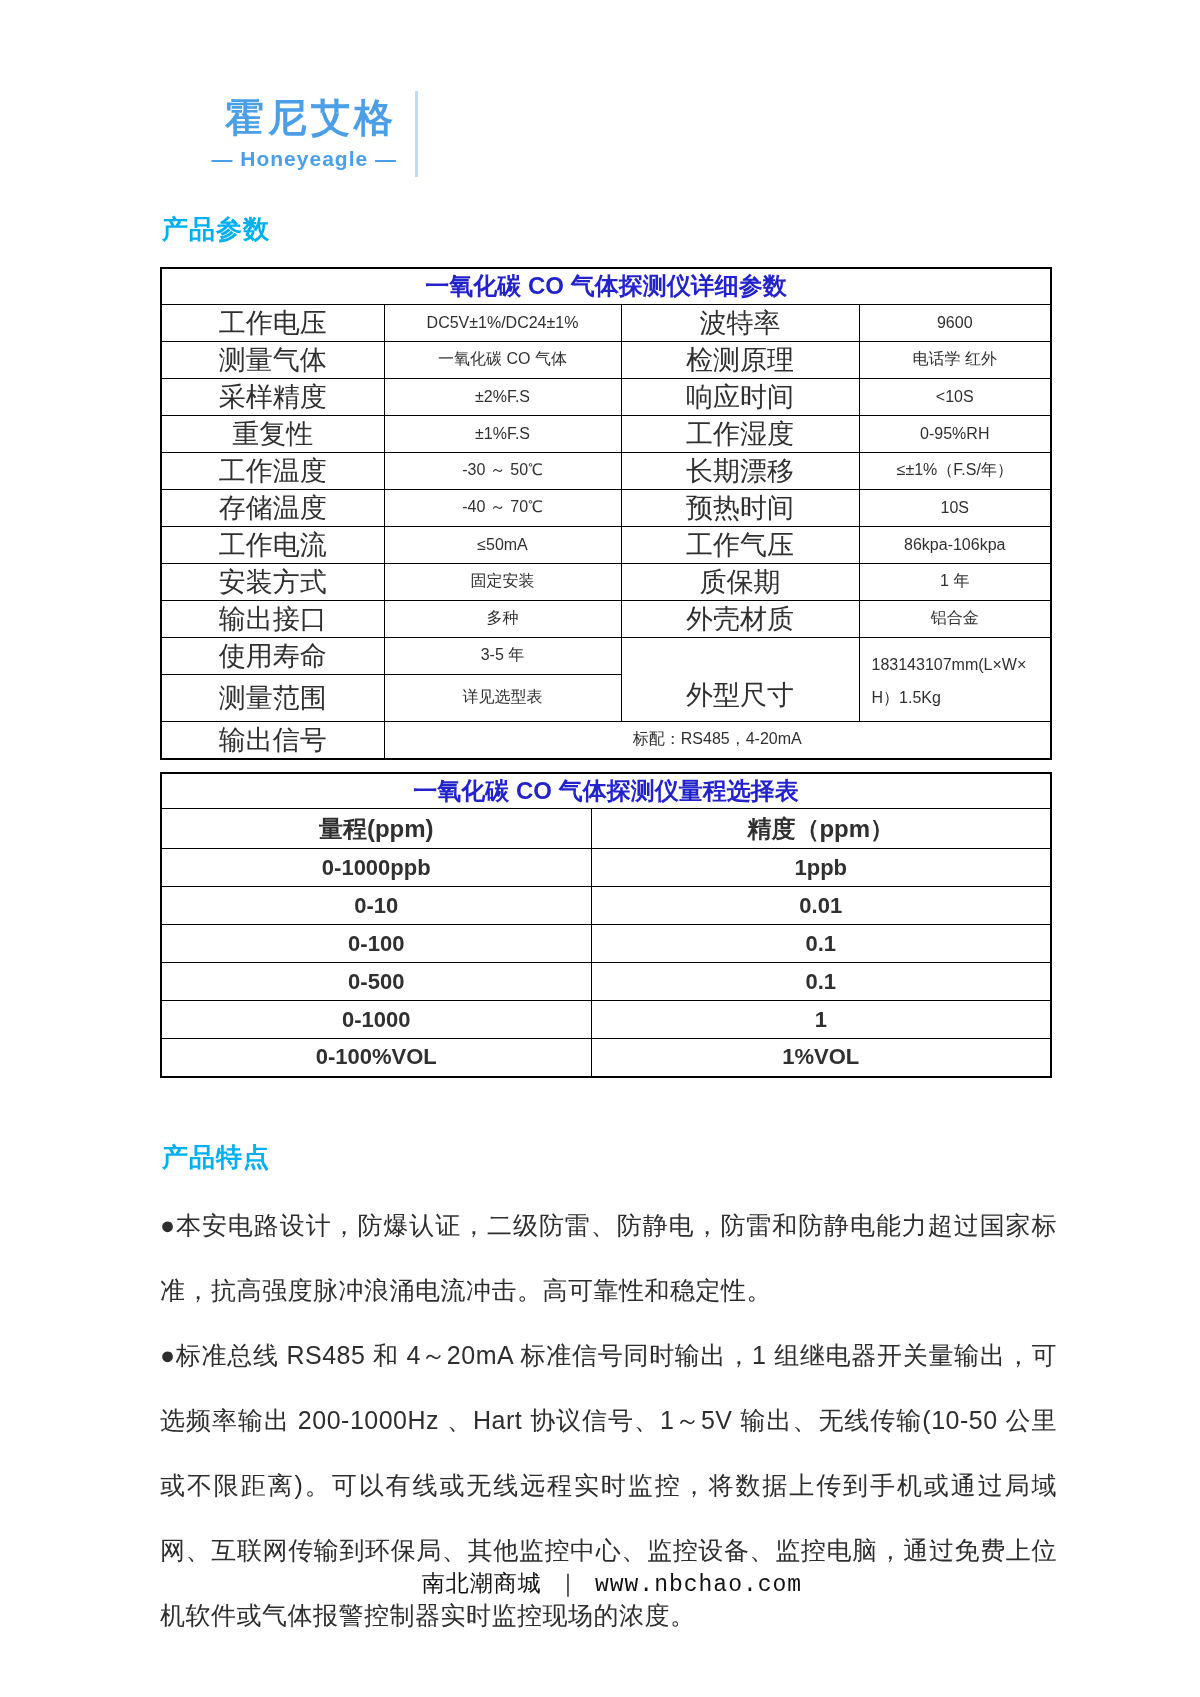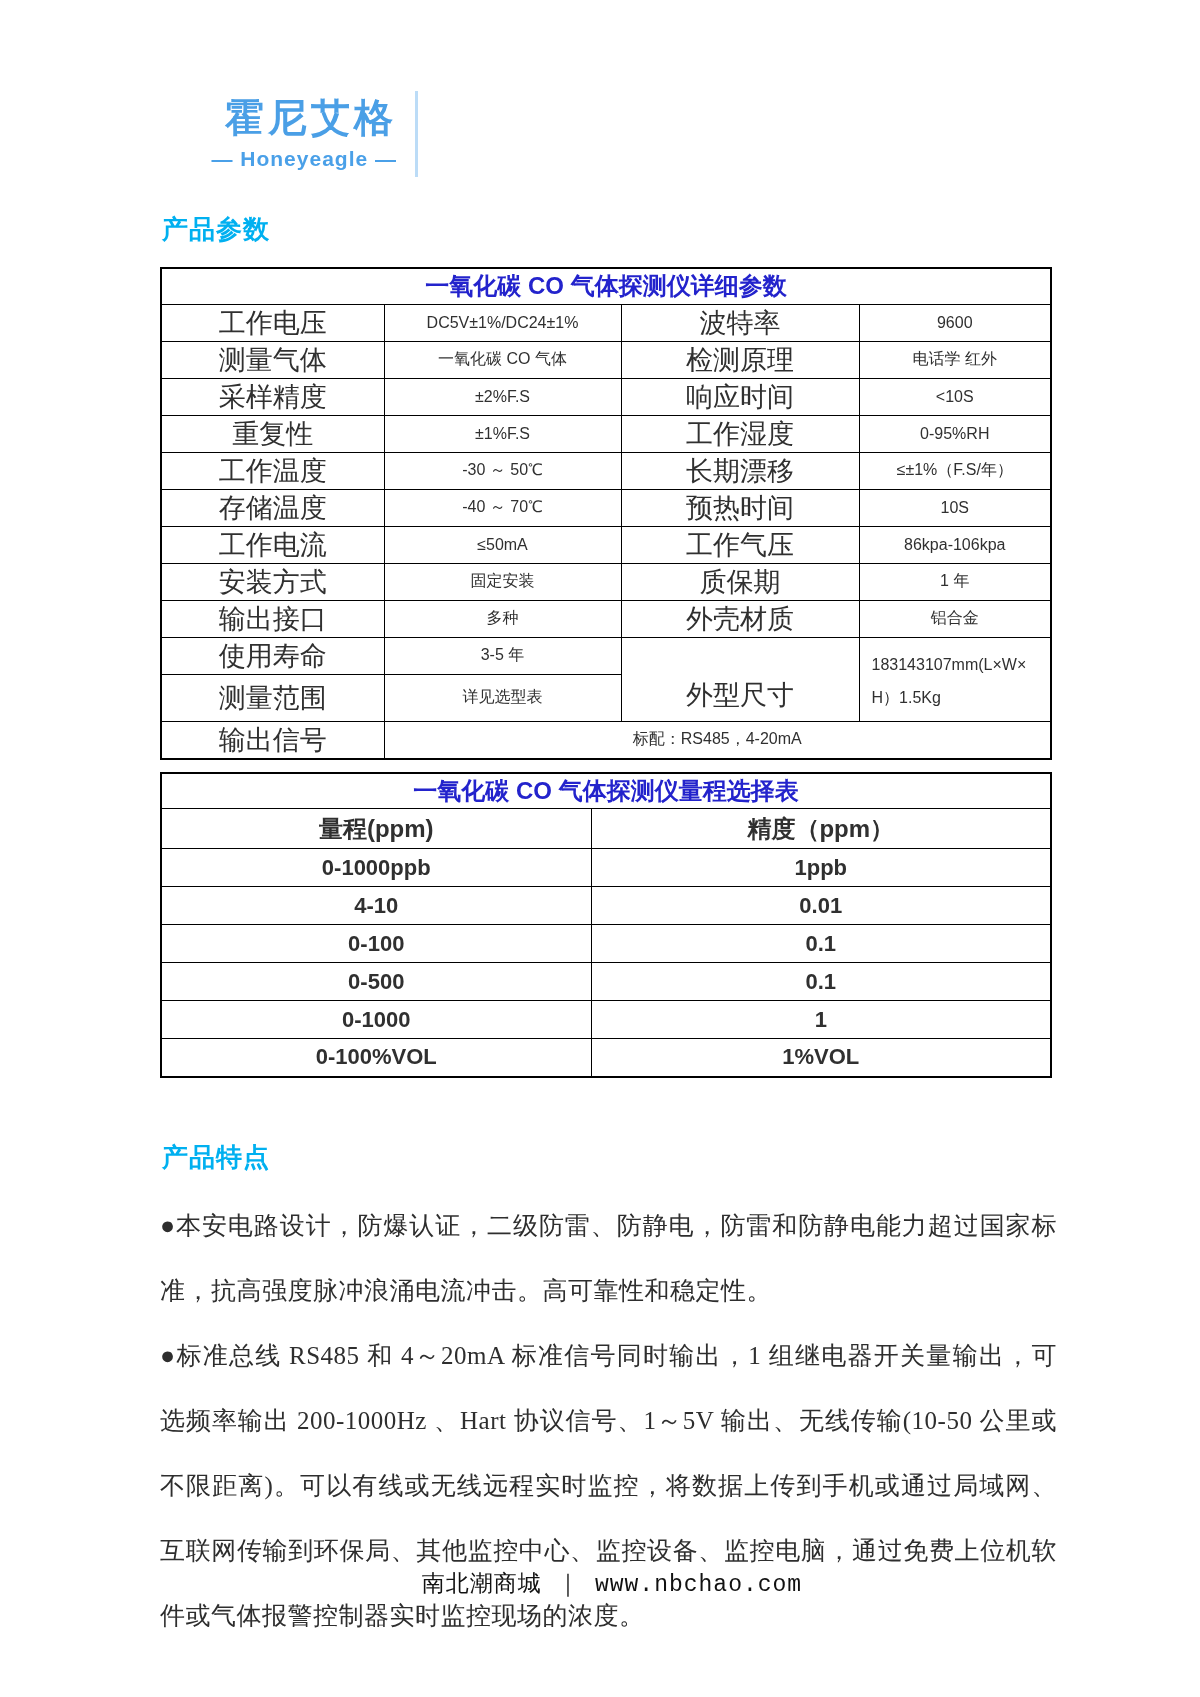--- a/index.html
+++ b/index.html
@@ -102,21 +102,20 @@
 
   
   .feature-text {
     width: 897px;
     margin: 18px 0 0 160px;
     font-size: 25px;
     line-height: 65px;
     color: #2e2e2e;
     text-align: justify;
     letter-spacing: 0.5px;
-    font-family: Liberation Serif, serif;
   }
   .feature-text p { text-align: justify; }
 
   
   .footer {
     position: absolute;
     top: 1568px;
     left: 12px;
     width: 100%;
     text-align: center;
@@ -234,21 +233,21 @@
     </tr>
     <tr class="hdr-row">
       <th>量程(ppm)</th>
       <th>精度（ppm）</th>
     </tr>
     <tr class="data-row">
       <td>0-1000ppb</td>
       <td>1ppb</td>
     </tr>
     <tr class="data-row">
-      <td>4-10</td>
+      <td>0-10</td>
       <td>0.01</td>
     </tr>
     <tr class="data-row">
       <td>0-100</td>
       <td>0.1</td>
     </tr>
     <tr class="data-row">
       <td>0-500</td>
       <td>0.1</td>
     </tr>

